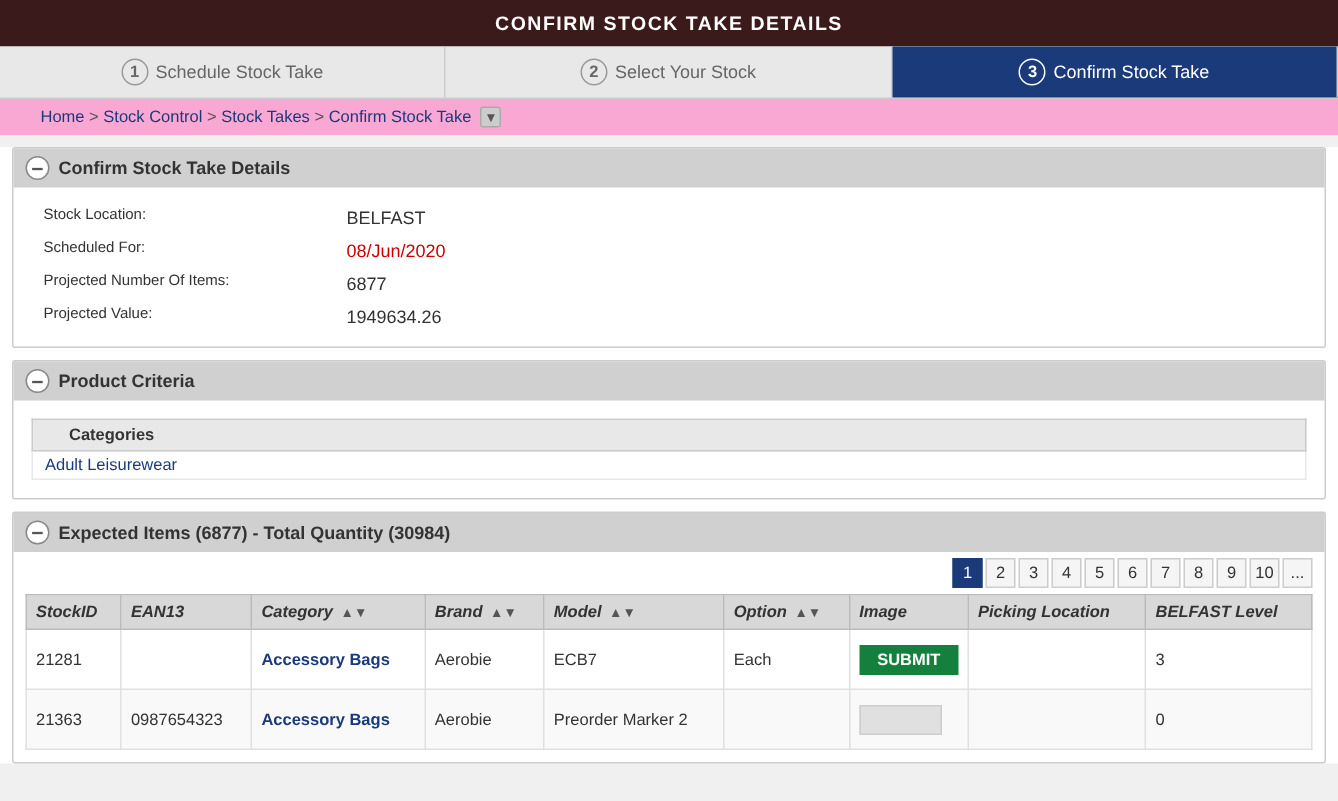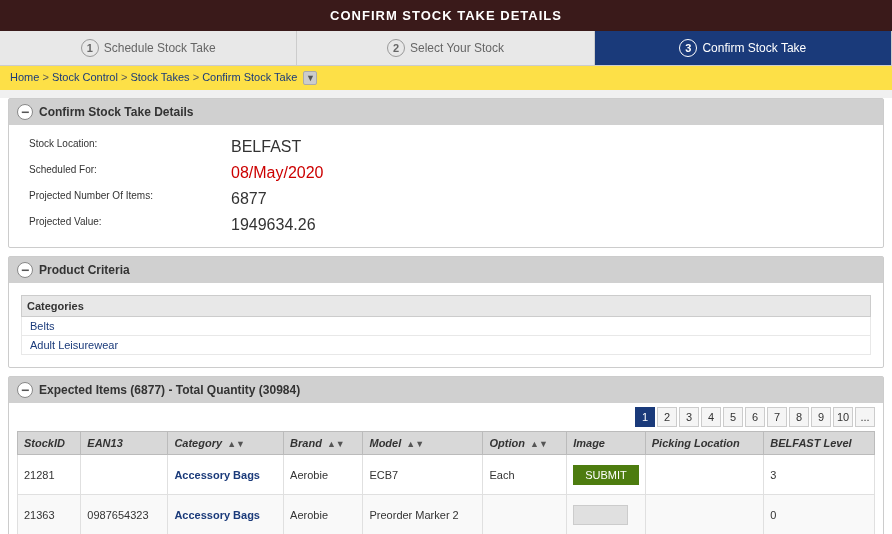--- a/index.html
+++ b/index.html
@@ -48,24 +48,24 @@
       border: 1px solid #999;
       font-size: 11px;
       font-weight: bold;
     }
     .wizard-step.active .step-num {
       border-color: white;
     }
 
     
     .breadcrumb {
-      padding: 5px 10px;
+      padding: 5px 27px;
       font-size: 11px;
       color: #555;
-      background: #fde047;
+      background: #f9a8d4;
     }
     .breadcrumb a { color: #1a3a7a; text-decoration: none; }
     .breadcrumb .dropdown-arrow {
       display: inline-block;
       width: 14px;
       height: 14px;
       background: #ccc;
       border: 1px solid #aaa;
       border-radius: 2px;
       text-align: center;
@@ -107,27 +107,27 @@
       line-height: 1;
       color: #555;
       background: white;
     }
     .section-body { padding: 8px 12px; }
 
     
     .details-table { width: 100%; }
     .details-table td { padding: 3px 6px; vertical-align: top; }
     .details-table .label-cell { color: #333; font-weight: normal; width: 200px; font-size: 10px; }
-    .details-table .value-cell { color: #1a3a7a; font-size: 16px; }
+    .details-table .value-cell { color: #1a3a7a; font-size: 12px; }
     .details-table .value-cell.dark { color: #cc0000; }
     .details-table .value-cell.plain { color: #333; }
 
     
     .cat-table { width: 100%; border-collapse: collapse; margin: 4px 0; }
-    .cat-table th { background: #e8e8e8; padding: 4px 5px; text-align: left; border: 1px solid #ccc; font-size: 11px; }
+    .cat-table th { background: #e8e8e8; padding: 4px 24px; text-align: left; border: 1px solid #ccc; font-size: 11px; }
     .cat-table td { padding: 3px 8px; border: 1px solid #e8e8e8; font-size: 11px; }
     .cat-table td a { color: #1a3a7a; text-decoration: none; }
 
     
     .pagination {
       display: flex;
       justify-content: flex-end;
       padding: 4px 8px;
       gap: 2px;
       align-items: center;
@@ -165,27 +165,27 @@
     .items-table td {
       padding: 4px 6px;
       border: 1px solid #e0e0e0;
       vertical-align: middle;
     }
     .items-table tr:nth-child(even) td { background: #f9f9f9; }
     .items-table td a { color: #cc6600; text-decoration: none; }
     .items-table td.blue-link a { color: #1a3a7a; font-weight: bold; }
 
     .submit-btn {
-      background: #4d7c0f;
+      background: #15803d;
       color: white;
       border: none;
       padding: 4px 12px;
       cursor: pointer;
       font-size: 11px;
-      font-weight: normal;
+      font-weight: bold;
     }
 
     .image-cell { width: 60px; height: 40px; }
   </style>
 </head>
 <body>
 
 <div class="page-header">CONFIRM STOCK TAKE DETAILS</div>
 
 <div class="wizard-steps">
@@ -220,21 +220,21 @@
     </div>
     <div class="section-body">
       <table class="details-table">
         <tbody>
             <tr>
           <td class="label-cell">Stock Location:</td>
           <td class="value-cell plain">BELFAST</td>
         </tr>
         <tr>
           <td class="label-cell">Scheduled For:</td>
-          <td class="value-cell dark">08/May/2020</td>
+          <td class="value-cell dark">08/Jun/2020</td>
         </tr>
         <tr>
           <td class="label-cell">Projected Number Of Items:</td>
           <td class="value-cell plain">6877</td>
         </tr>
         <tr>
           <td class="label-cell">Projected Value:</td>
           <td class="value-cell plain">1949634.26</td>
         </tr>
       </tbody>
@@ -248,25 +248,20 @@
       <span>Product Criteria</span>
     </div>
     <div class="section-body">
       <table class="cat-table">
         <thead>
           <tr>
             <th>Categories</th>
           </tr>
         </thead>
         <tbody>
-          <tr>
-            <td>
-              <a href="#">Belts</a>
-            </td>
-          </tr>
           <tr>
             <td>
               <a href="#">Adult Leisurewear</a>
             </td>
           </tr>
         </tbody>
       </table>
     </div>
   </div>
 

